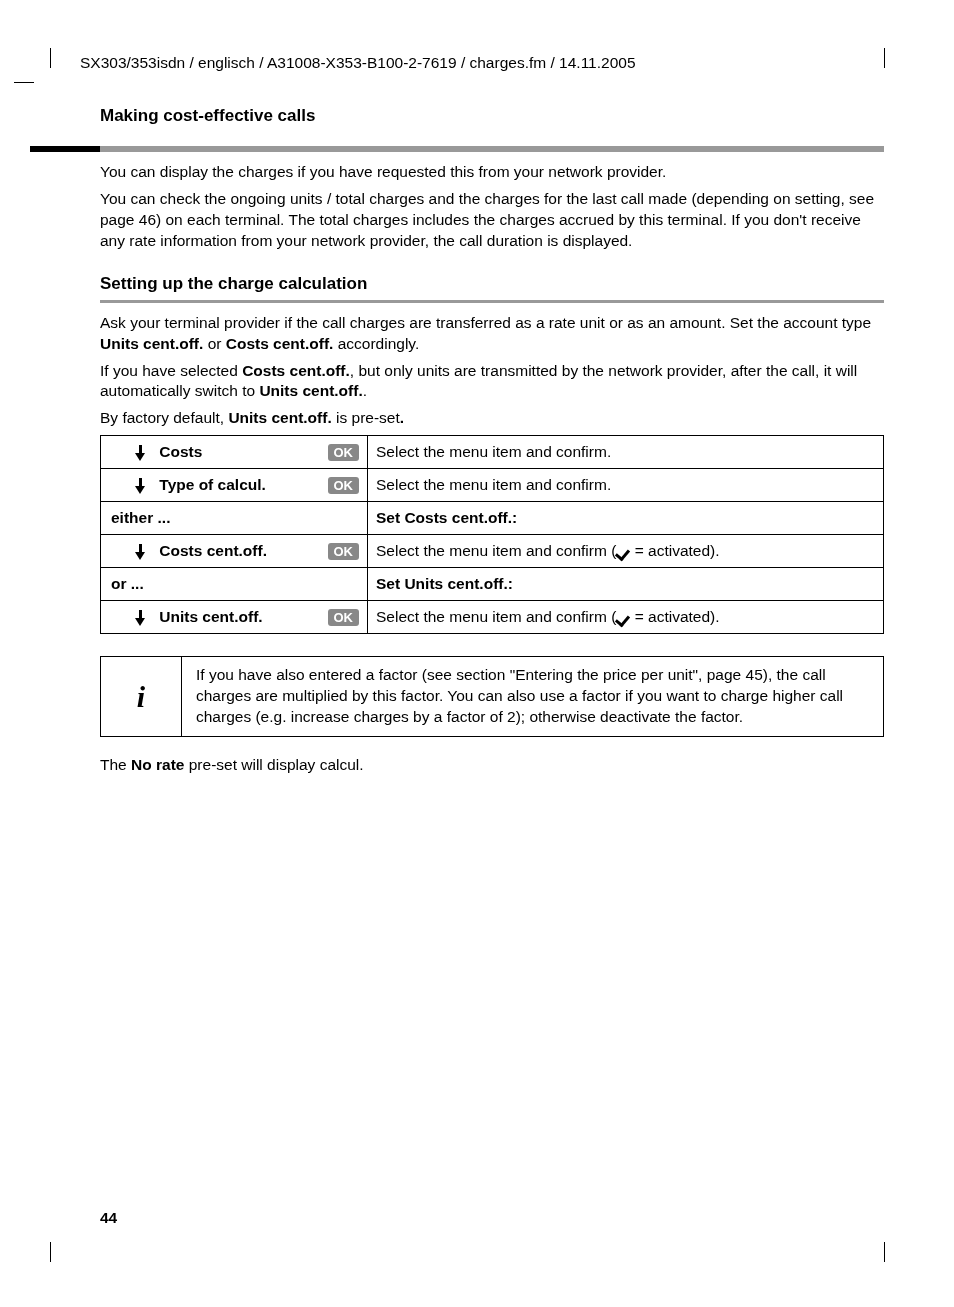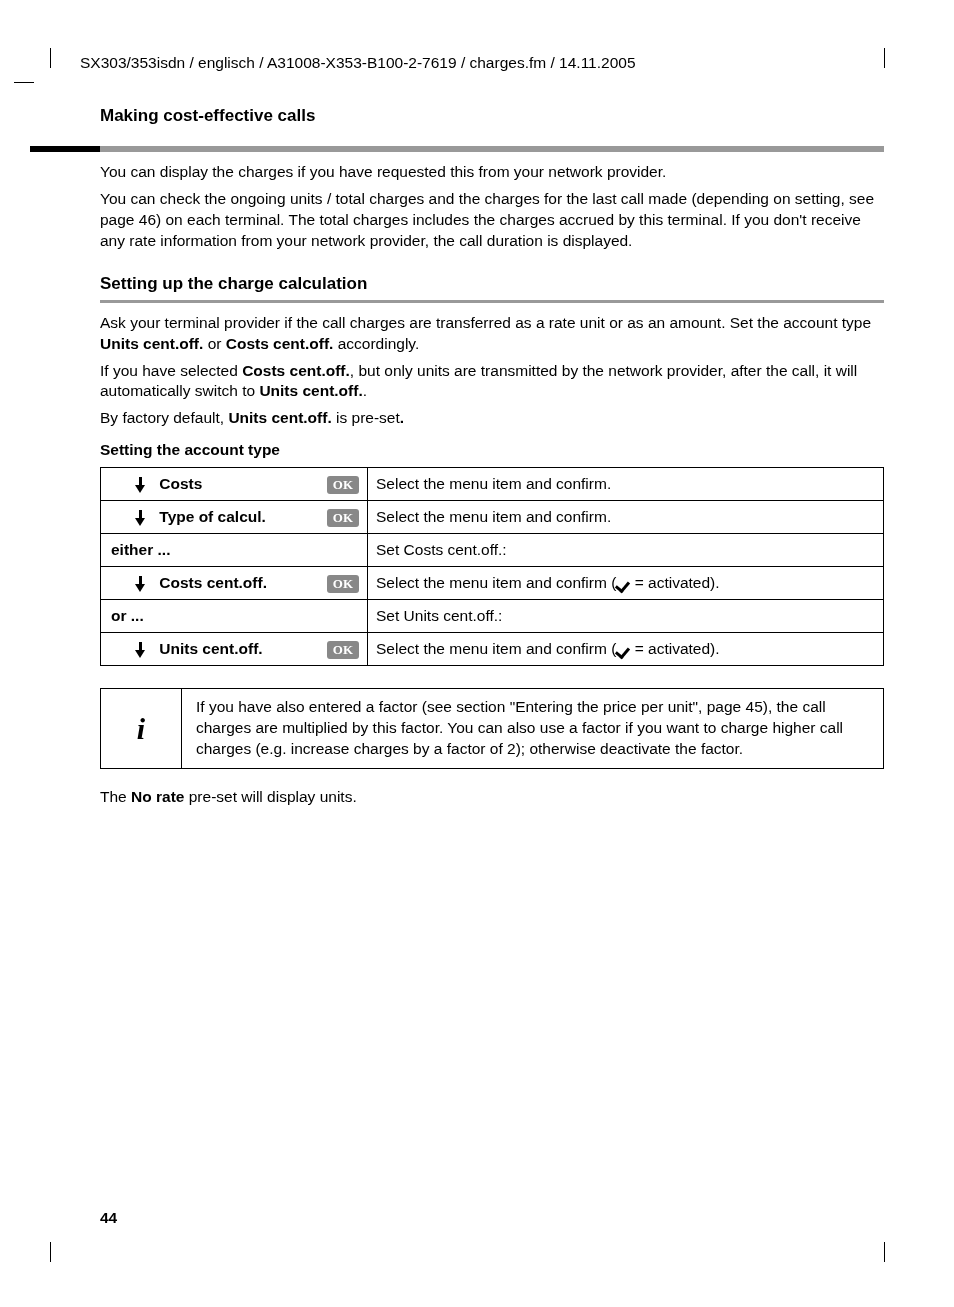--- a/index.html
+++ b/index.html
@@ -148,21 +148,20 @@
     display: inline-block;
     float: right;
     background: #888;
     color: #fff;
     font-weight: bold;
     font-size: 13px;
     padding: 1px 6px;
     border-radius: 3px;
     vertical-align: middle;
     margin-top: 1px;
-    font-family: Liberation Serif, serif;
   }
   .check-icon {
     display: inline-block;
     width: 14px;
     height: 12px;
     position: relative;
     vertical-align: middle;
   }
   .check-icon::after {
     content: "";
@@ -192,21 +191,21 @@
   }
   .info-box .text-cell {
     padding: 8px 14px;
     flex: 1;
     line-height: 1.35;
   }
   .either-or {
     font-weight: bold;
     padding-left: 10px !important;
   }
-  .bold { font-weight: normal; }
+  .bold { font-weight: bold; }
   b { font-weight: bold; }
   .page-num {
     position: absolute;
     left: 100px;
     bottom: 100px;
     font-weight: bold;
     font-size: 15.5px;
     text-align: center;
   }
 </style>
@@ -241,21 +240,20 @@
     <p>
       <span>Ask your terminal provider if the call charges are transferred as a rate unit or as an amount. Set the account type </span><b>Units cent.off.</b><span> or </span><b>Costs cent.off.</b><span> accordingly.</span>
     </p>
     <p>
       <span>If you have selected </span><b>Costs cent.off.</b><span>, but only units are transmitted by the network provider, after the call, it will automatically switch to </span><b>Units cent.off.</b><span>.</span>
     </p>
     <p>
       <span>By factory default, </span><b>Units cent.off.</b><span> is pre-set</span><b>.</b>
     </p>
 
-    <div class="h4">Setting the account type</div>
 
     <table class="procedure">
       <tbody>
       <tr>
         <td class="button-cell">
           <span class="down-arrow-icon"></span>
           <b>Costs</b>
           <span class="ok-badge">OK</span>
         </td>
         <td>Select the menu item and confirm.</td>
@@ -298,19 +296,19 @@
       </tr>
     </tbody>
       </table>
 
     <div class="info-box">
       <div class="icon-cell">i</div>
       <div class="text-cell">If you have also entered a factor (see section "Entering the price per unit", page 45), the call charges are multiplied by this factor. You can also use a factor if you want to charge higher call charges (e.g. increase charges by a factor of 2); otherwise deactivate the factor.</div>
     </div>
 
     <p style="margin-top:18px">
-      <span>The </span><b>No rate</b><span> pre-set will display units.</span>
+      <span>The </span><b>No rate</b><span> pre-set will display calcul.</span>
     </p>
 
   </div>
 
   <div class="page-num">44</div>
 </div>
 
 </body></html>

